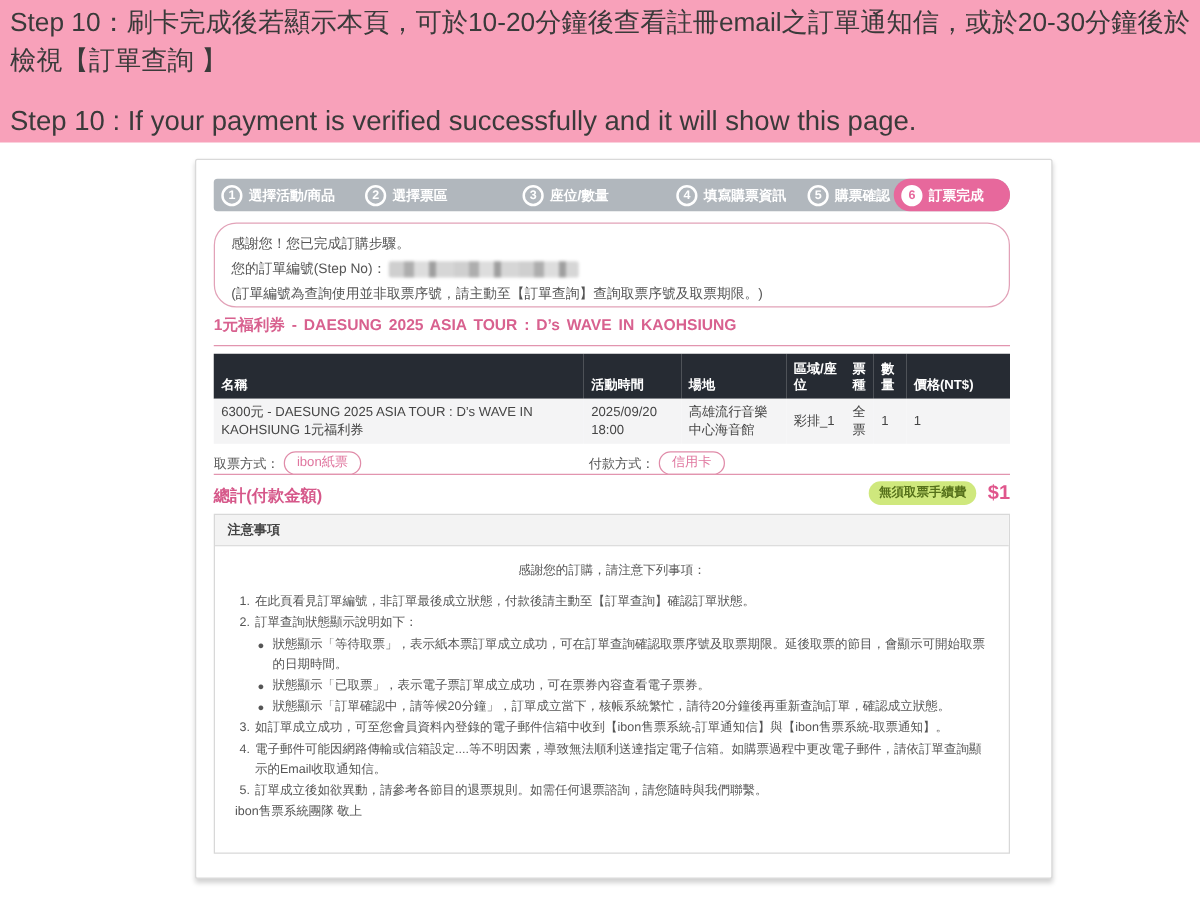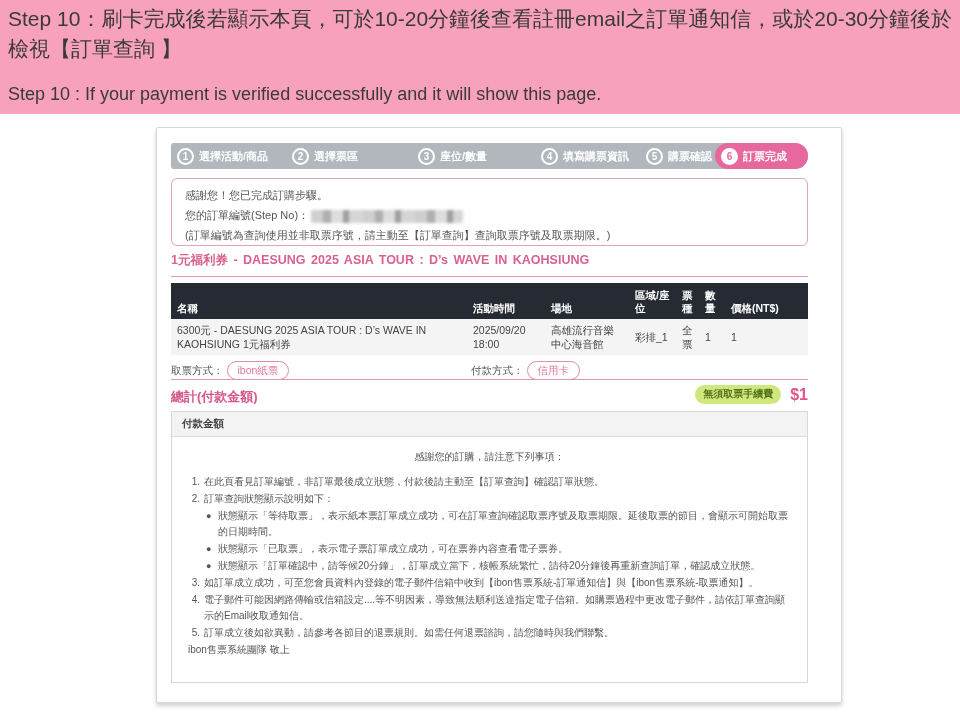--- a/index.html
+++ b/index.html
@@ -12,21 +12,21 @@
   }
 
   
   .pink-band { position:absolute; left:0; top:0; width:960px; height:114px; background:#f8a1ba; }
   .headline-zh {
     position:absolute; left:8px; top:4px; width:946px;
     font-size:21px; line-height:1.43; color:#3a3a3a;
   }
   .headline-en {
     position:absolute; left:8px; top:84px; width:946px;
-    font-size:18px; color:#3a3a3a;
+    font-size:22px; color:#3a3a3a;
   }
 
   
   .panel {
     position:absolute; left:156px; top:127px; width:686px; height:576px;
     background:#ffffff; border:1px solid #d9d9d9; border-radius:2px;
     box-shadow:0 3px 4px rgba(0,0,0,0.18);
   }
 
   
@@ -43,21 +43,21 @@
     border:2px solid #ffffff; color:#ffffff;
     font-size:10px; font-weight:bold; line-height:13px; text-align:center;
     margin-right:5px;
   }
   .step.active .step-circle { background:#ffffff; color:#e7689c; }
   .step-label { color:#ffffff; font-size:11px; font-weight:bold; white-space:nowrap;text-align:right; }
 
   
   .order-box {
     position:absolute; left:14px; top:50px; width:637px; height:68px;
-    border:1px solid #e2a2b8; border-radius:6px;
+    border:1px solid #e2a2b8; border-radius:18px;
     padding:8px 13px; font-size:11px; color:#555555;
   }
   .order-box .line { height:17px; line-height:17px; margin-bottom:3px; white-space:nowrap; }
   .blur-bar {
     display:inline-block; vertical-align:middle; width:152px; height:13px; margin-left:2px;
     background:repeating-linear-gradient(90deg,
       #cfcfcf 0 12px, #aeaeae 12px 20px, #dddddd 20px 32px,
       #9f9f9f 32px 38px, #d6d6d6 38px 52px);
     filter:blur(1.4px); border-radius:2px;
   }
@@ -219,21 +219,21 @@
 
   <div class="total-row">
     <span class="total-label">總計(付款金額)</span>
     <span class="total-right">
       <span class="fee-badge">無須取票手續費</span>
       <span class="amount">$1</span>
     </span>
   </div>
 
   <div class="notes">
-    <div class="notes-header">付款金額</div>
+    <div class="notes-header">注意事項</div>
     <div class="notes-body">
       <div class="notes-intro">感謝您的訂購，請注意下列事項：</div>
 
       <div class="note-item">
         <span class="note-num">1.</span>
         <span class="note-text">在此頁看見訂單編號，非訂單最後成立狀態，付款後請主動至【訂單查詢】確認訂單狀態。</span>
       </div>
 
       <div class="note-item">
         <span class="note-num">2.</span>

